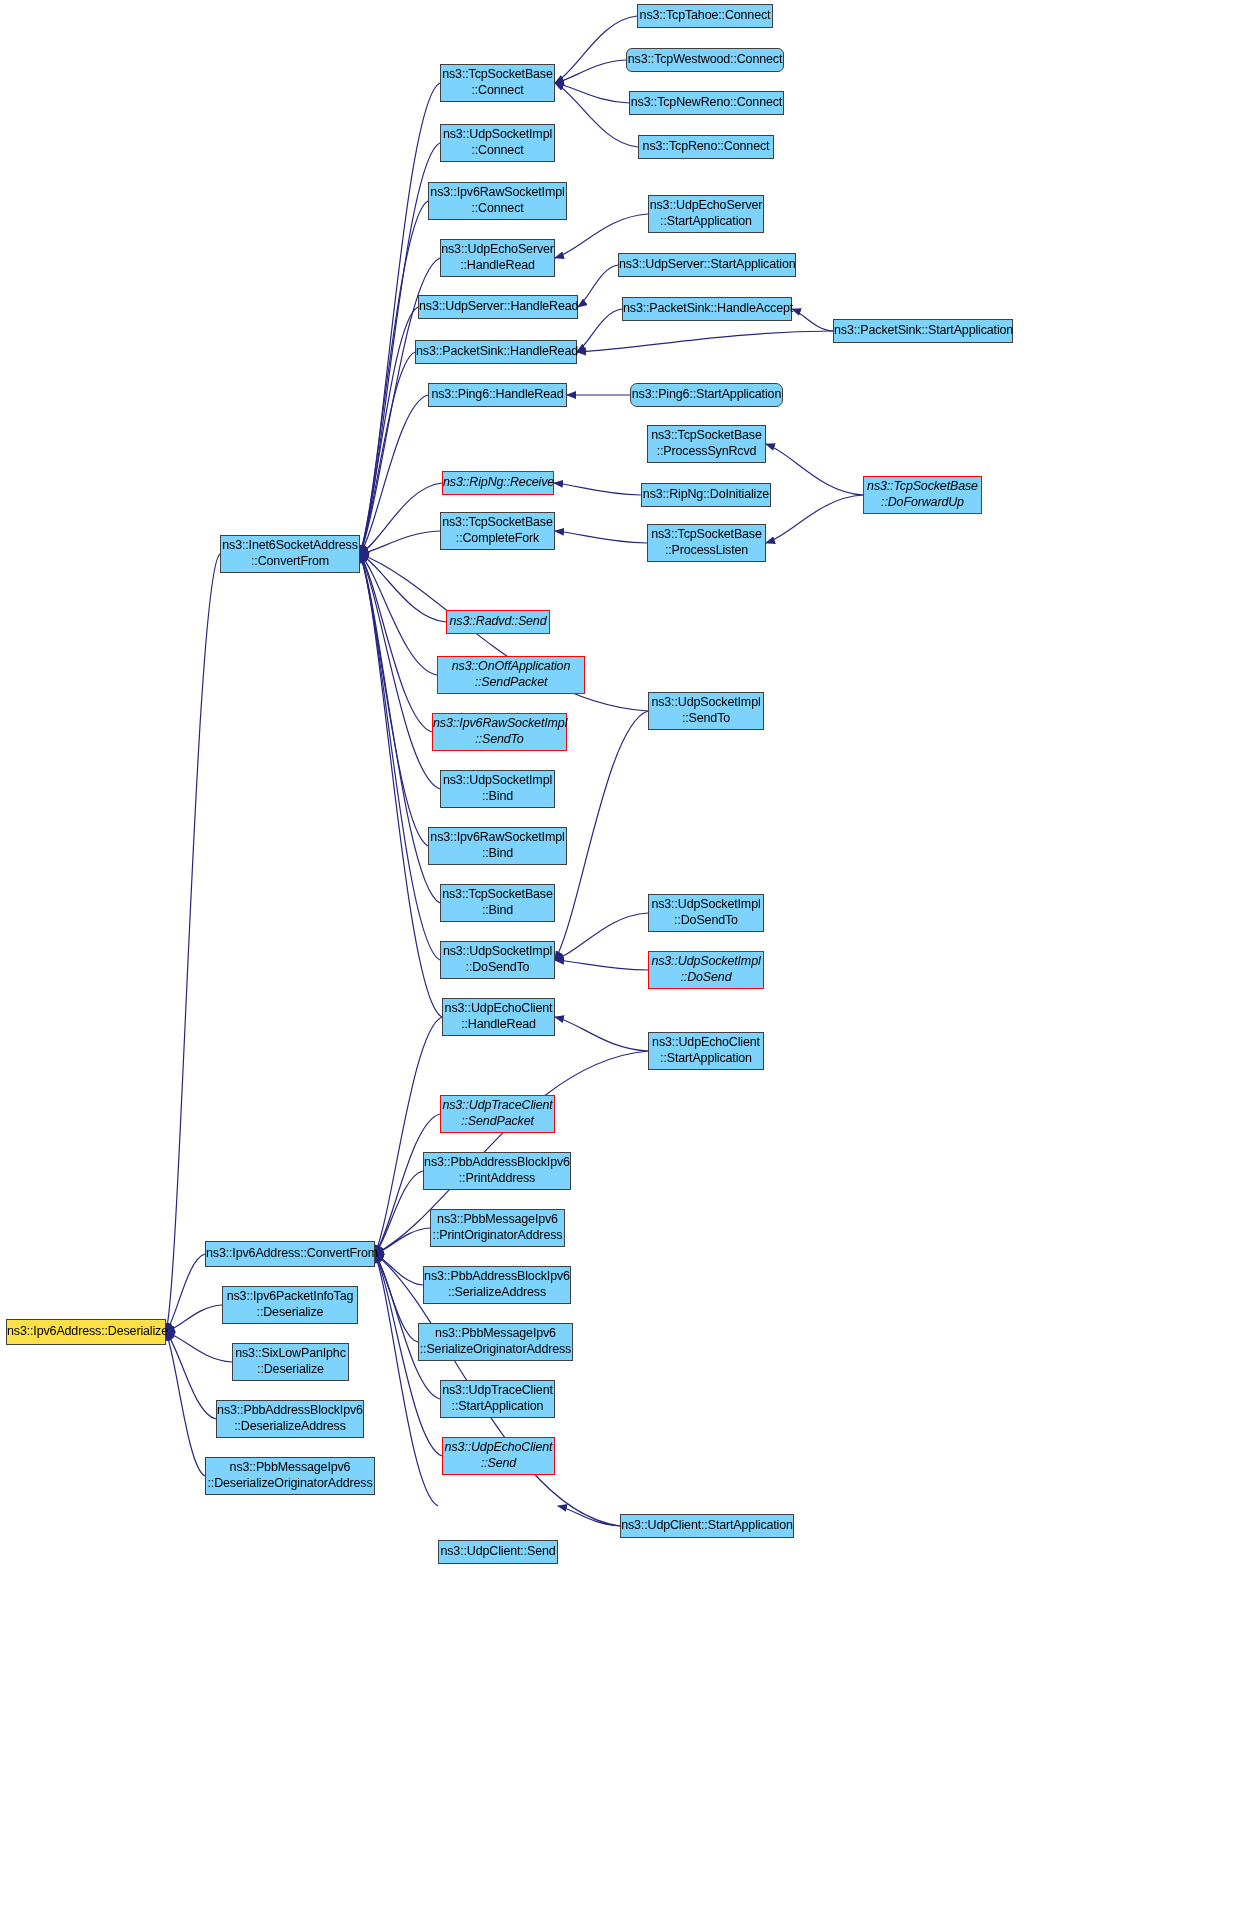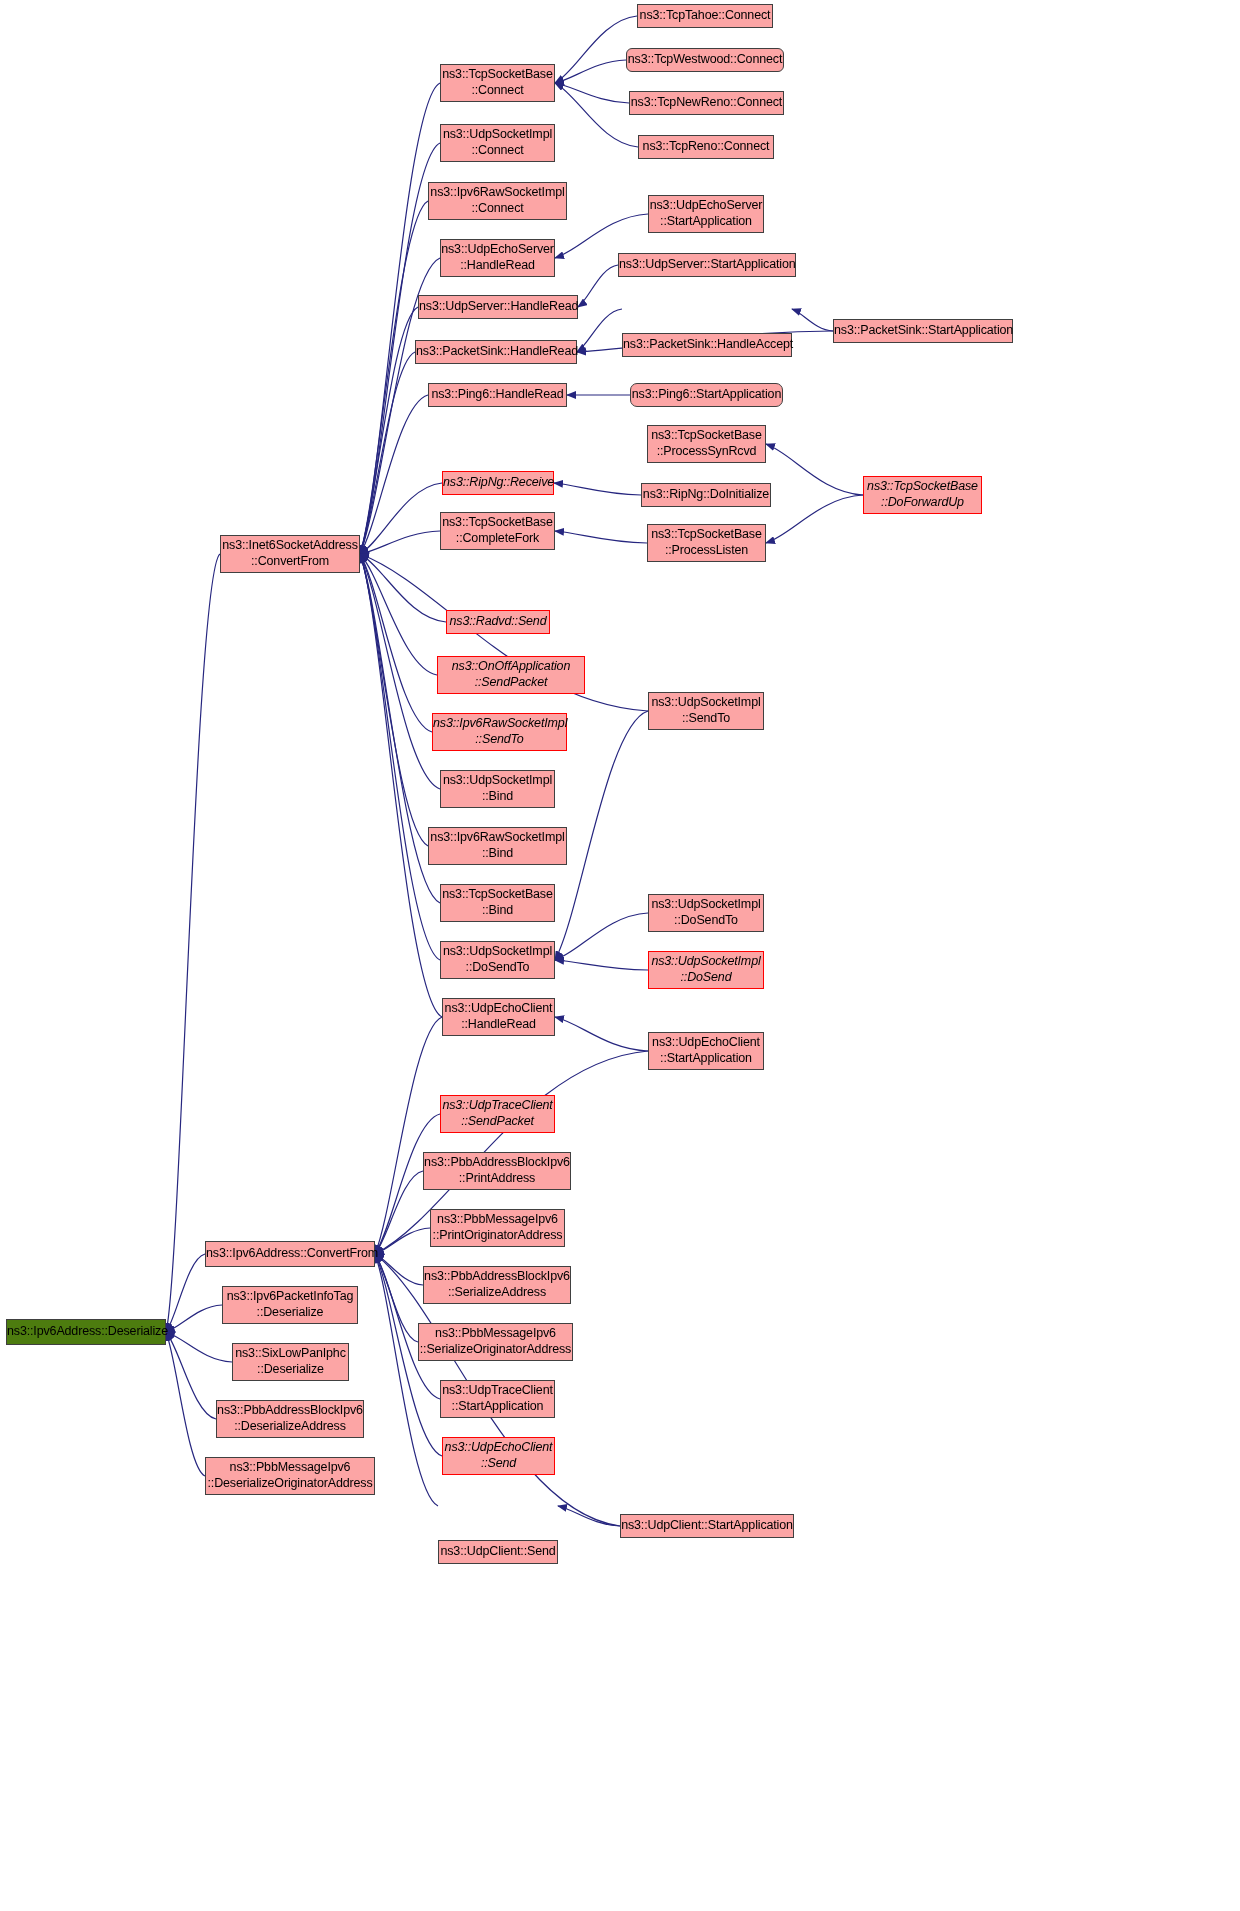--- a/index.html
+++ b/index.html
@@ -18,28 +18,28 @@
   .node{
     position:absolute;
     box-sizing:border-box;
     display:flex;
     align-items:center;
     justify-content:center;
     text-align:center;
     font-size:12.5px;
     line-height:1.25;
     color:#000000;
-    background:#fca5a5;
+    background:#7dd3fc;
     border:1px solid #404040;
     white-space:pre-line;
     letter-spacing:-0.15px;
     z-index:3;
   }
   .node.root{
-    background:#4d7c0f;
+    background:#fde047;
     border:1px solid #404040;
   }
   .node.hot{
     border:1.5px solid #ff0000;
     font-style:italic;
   }
   .node span{display:block;width:100%;}
 </style>
 </head>
 <body>
@@ -165,21 +165,21 @@
 ::DeserializeAddress</span></div>
       <div class="node" style="left: 205px; top: 1457px; width: 170px; height: 38px;"><span>ns3::PbbMessageIpv6
 ::DeserializeOriginatorAddress</span></div>
       <div class="node" style="left: 637px; top: 4px; width: 136px; height: 24px;"><span>ns3::TcpTahoe::Connect</span></div>
       <div class="node" style="left: 626px; top: 48px; width: 158px; height: 24px; border-radius: 6px;"><span>ns3::TcpWestwood::Connect</span></div>
       <div class="node" style="left: 629px; top: 91px; width: 155px; height: 24px;"><span>ns3::TcpNewReno::Connect</span></div>
       <div class="node" style="left: 638px; top: 135px; width: 136px; height: 24px;"><span>ns3::TcpReno::Connect</span></div>
       <div class="node" style="left: 648px; top: 195px; width: 116px; height: 38px;"><span>ns3::UdpEchoServer
 ::StartApplication</span></div>
       <div class="node" style="left: 618px; top: 253px; width: 178px; height: 24px;"><span>ns3::UdpServer::StartApplication</span></div>
-      <div class="node" style="left: 622px; top: 297px; width: 170px; height: 24px; margin-top: 36px;"><span>ns3::PacketSink::HandleAccept</span></div>
+      <div class="node" style="left: 622px; top: 297px; width: 170px; height: 24px;"><span>ns3::PacketSink::HandleAccept</span></div>
       <div class="node" style="left: 833px; top: 319px; width: 180px; height: 24px;"><span>ns3::PacketSink::StartApplication</span></div>
       <div class="node" style="left: 630px; top: 383px; width: 153px; height: 24px; border-radius: 7px;"><span>ns3::Ping6::StartApplication</span></div>
       <div class="node" style="left: 647px; top: 425px; width: 119px; height: 38px;"><span>ns3::TcpSocketBase
 ::ProcessSynRcvd</span></div>
       <div class="node" style="left: 641px; top: 483px; width: 130px; height: 24px;"><span>ns3::RipNg::DoInitialize</span></div>
       <div class="node" style="left: 647px; top: 524px; width: 119px; height: 38px;"><span>ns3::TcpSocketBase
 ::ProcessListen</span></div>
       <div class="node hot" style="left: 863px; top: 476px; width: 119px; height: 38px;"><span>ns3::TcpSocketBase
 ::DoForwardUp</span></div>
       <div class="node" style="left: 648px; top: 692px; width: 116px; height: 38px;"><span>ns3::UdpSocketImpl

